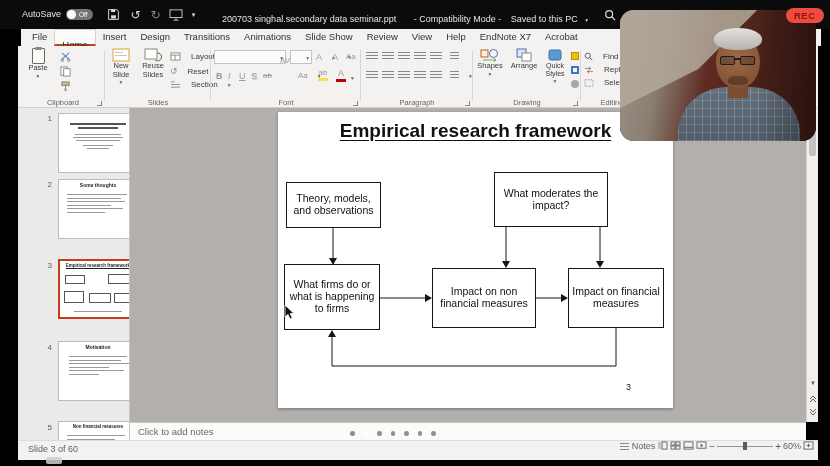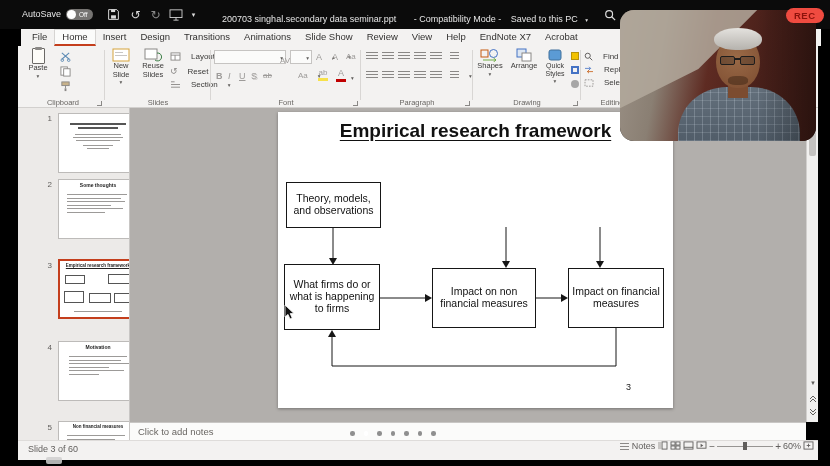--- a/index.html
+++ b/index.html
@@ -9,21 +9,21 @@
   
   .titlebar{position:absolute;left:0;top:0;width:830px;height:29px;background:#0b0b0b;color:#e6e6e6}
   .tb-txt{font-size:9px;color:#e6e6e6}
   .toggle{position:absolute;left:66px;top:9px;width:27px;height:11px;background:#767472;border-radius:6px}
   .toggle .knob{position:absolute;left:1px;top:1px;width:9px;height:9px;border-radius:50%;background:#fff}
   .toggle .tlab{position:absolute;left:13px;top:2px;font-size:6.5px;color:#fff}
   .qat{position:absolute;top:7px;width:15px;height:15px;display:flex;align-items:center;justify-content:center}
   
   .menubar{position:absolute;left:21px;top:29px;width:800px;height:17px;background:#f3f2f1;display:flex;align-items:stretch;padding-left:4px}
   .tab{font-size:9.5px;color:#323130;padding:2px 7px 0 7px;white-space:nowrap}
-  .tab.sel{background:#fbfbfa;border:1px solid #d6d4d2;border-bottom:2px solid #c43e1c;padding-top:1px}
+  .tab.sel{background:#fbfbfa;border:1px solid #d6d4d2;border-bottom:2px solid #c43e1c;padding-top:9px}
   
   .ribbon{position:absolute;left:18px;top:46px;width:800px;height:62px;background:#f3f2f1;border-bottom:1px solid #d2d0ce}
   .rgroup{position:absolute;top:0;height:62px}
   .rglabel{position:absolute;bottom:1px;left:0;right:0;text-align:center;font-size:7.5px;color:#696663}
   .rdiv{position:absolute;top:4px;height:50px;width:1px;background:#d8d6d4}
   .launcher{position:absolute;right:2px;bottom:2px;width:5px;height:5px;border-right:1px solid #8a8886;border-bottom:1px solid #8a8886}
   .bigbtn{position:absolute;top:2px;display:flex;flex-direction:column;align-items:center;font-size:7.5px;color:#3b3a39;text-align:center;line-height:1.15}
   .smallrow{position:absolute;display:flex;align-items:center;gap:10px;font-size:8px;color:#3b3a39;white-space:nowrap}
   .caret{font-size:5.5px;color:#605e5c}
   .combo{position:absolute;height:14px;border:1px solid #c6c4c2;background:#fbfbfa}
@@ -448,20 +448,21 @@
       <polygon points="51,146 59,146 55,153"></polygon>
       <polygon points="147,182 147,190 154,186"></polygon>
       <polygon points="283,182 283,190 290,186"></polygon>
       <polygon points="224,149 232,149 228,156"></polygon>
       <polygon points="318,149 326,149 322,156"></polygon>
       <polygon points="50,225 58,225 54,218"></polygon>
     </g>
   </svg>
 
   <div class="sbox" style="left:8px;top:70px;width:95px;height:46px">Theory, models, and observations</div>
+  <div class="sbox" style="left:216px;top:60px;width:114px;height:55px">What moderates the impact?</div>
   <div class="sbox" style="left:6px;top:152px;width:96px;height:66px">What firms do or what is happening to firms</div>
   <div class="sbox" style="left:154px;top:156px;width:104px;height:60px">Impact on non financial measures</div>
   <div class="sbox" style="left:290px;top:156px;width:96px;height:60px">Impact on financial measures</div>
 
   <div style="position:absolute;left:348px;top:270px;font-size:9px;color:#222">3</div>
 </div>
 
 <svg class="cursor" width="12" height="16" viewBox="0 0 12 16">
   <path d="M1 1v12l3-2.6L6 15l2.2-1-2-4.4H10z" fill="#111" stroke="#fff" stroke-width="0.8"></path>
 </svg>

